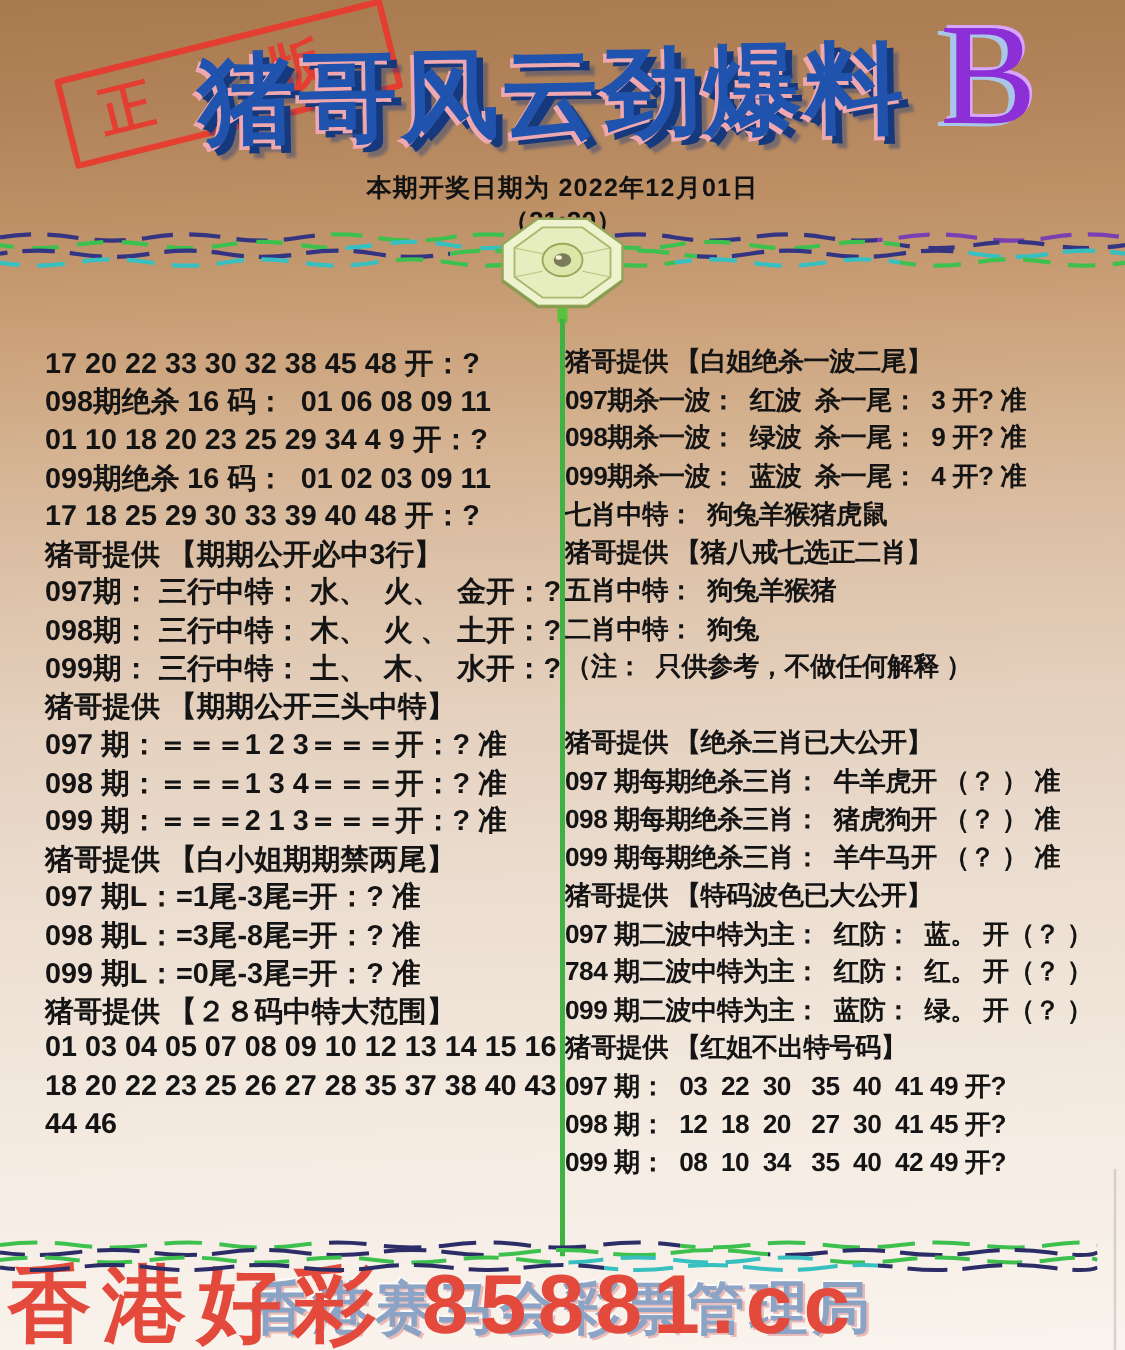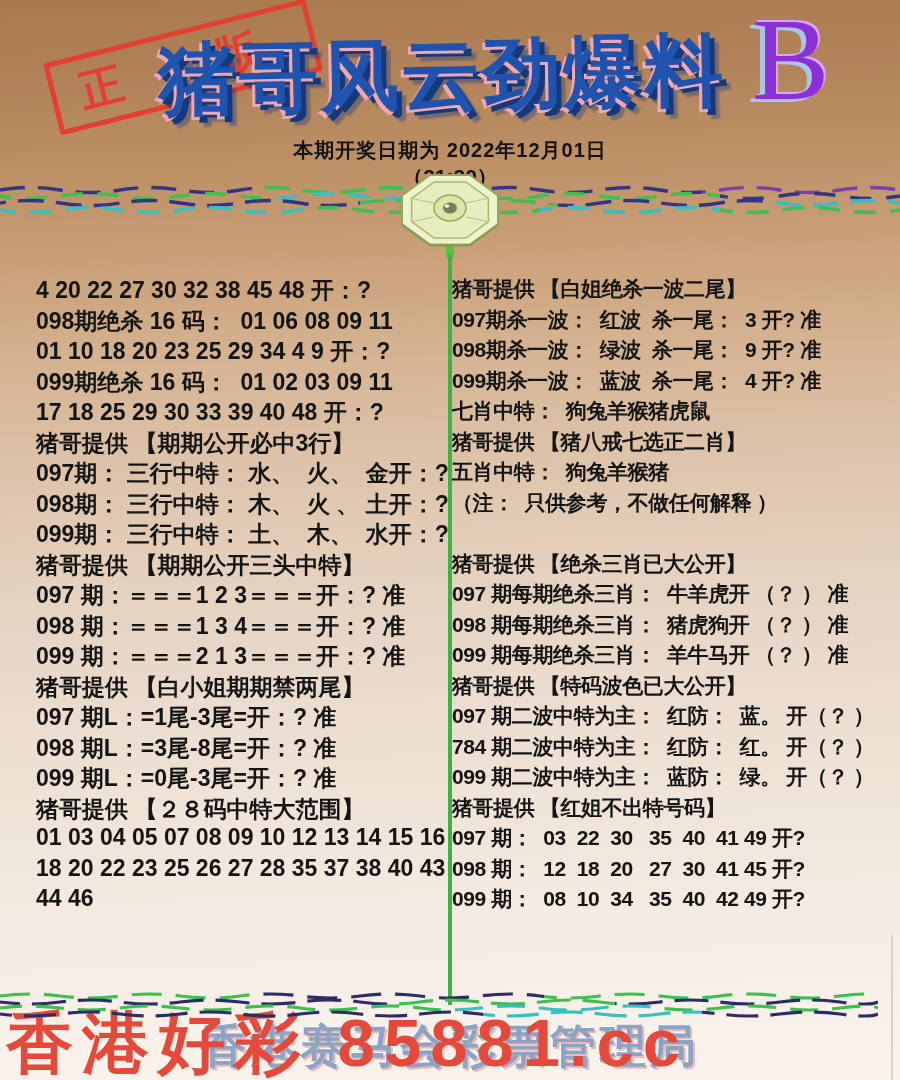--- a/index.html
+++ b/index.html
@@ -135,21 +135,21 @@
     <line x1="16.6" y1="28.4" x2="39" y2="33" stroke="#b9c37f" stroke-width="1"></line>
     <line x1="93.4" y1="28.4" x2="71" y2="33" stroke="#b9c37f" stroke-width="1"></line>
     <line x1="16.6" y1="51.6" x2="39" y2="47" stroke="#b9c37f" stroke-width="1"></line>
     <line x1="93.4" y1="51.6" x2="71" y2="47" stroke="#b9c37f" stroke-width="1"></line>
     <ellipse cx="55" cy="38" rx="16" ry="13" fill="#dce6a8" stroke="#9aa85e" stroke-width="1.5"></ellipse>
     <ellipse cx="55" cy="38" rx="7" ry="5.5" fill="#7c7a5a"></ellipse>
     <ellipse cx="52" cy="36" rx="2.5" ry="1.8" fill="#f2f5de"></ellipse>
   </svg>
 
   <div class="col col-left">
-      <div class="tline">4 20 22 27 30 32 38 45 48 开：?</div>
+      <div class="tline">17 20 22 33 30 32 38 45 48 开：?</div>
       <div class="tline">098期绝杀 16 码：  01 06 08 09 11</div>
       <div class="tline">01 10 18 20 23 25 29 34 4 9 开：?</div>
       <div class="tline">099期绝杀 16 码：  01 02 03 09 11</div>
       <div class="tline">17 18 25 29 30 33 39 40 48 开：?</div>
       <div class="tline">猪哥提供 【期期公开必中3行】</div>
       <div class="tline">097期： 三行中特： 水、  火、  金开：?</div>
       <div class="tline">098期： 三行中特： 木、  火 、 土开：?</div>
       <div class="tline">099期： 三行中特： 土、  木、  水开：?</div>
       <div class="tline">猪哥提供 【期期公开三头中特】</div>
       <div class="tline">097 期：＝＝＝1 2 3＝＝＝开：? 准</div>
@@ -165,20 +165,21 @@
       <div class="tline">44 46</div>
     </div>
   <div class="col col-right">
       <div class="tline">猪哥提供 【白姐绝杀一波二尾】</div>
       <div class="tline">097期杀一波：  红波  杀一尾：  3 开? 准</div>
       <div class="tline">098期杀一波：  绿波  杀一尾：  9 开? 准</div>
       <div class="tline">099期杀一波：  蓝波  杀一尾：  4 开? 准</div>
       <div class="tline">七肖中特：  狗兔羊猴猪虎鼠</div>
       <div class="tline">猪哥提供 【猪八戒七选正二肖】</div>
       <div class="tline">五肖中特：  狗兔羊猴猪</div>
+      <div class="tline">二肖中特：  狗兔</div>
       <div class="tline">（注：  只供参考，不做任何解释 ）</div>
       <div class="tline"></div>
       <div class="tline">猪哥提供 【绝杀三肖已大公开】</div>
       <div class="tline">097 期每期绝杀三肖：  牛羊虎开 （？ ） 准</div>
       <div class="tline">098 期每期绝杀三肖：  猪虎狗开 （？ ） 准</div>
       <div class="tline">099 期每期绝杀三肖：  羊牛马开 （？ ） 准</div>
       <div class="tline">猪哥提供 【特码波色已大公开】</div>
       <div class="tline">097 期二波中特为主：  红防：  蓝。 开（？ ）</div>
       <div class="tline">784 期二波中特为主：  红防：  红。 开（？ ）</div>
       <div class="tline">099 期二波中特为主：  蓝防：  绿。 开（？ ）</div>

